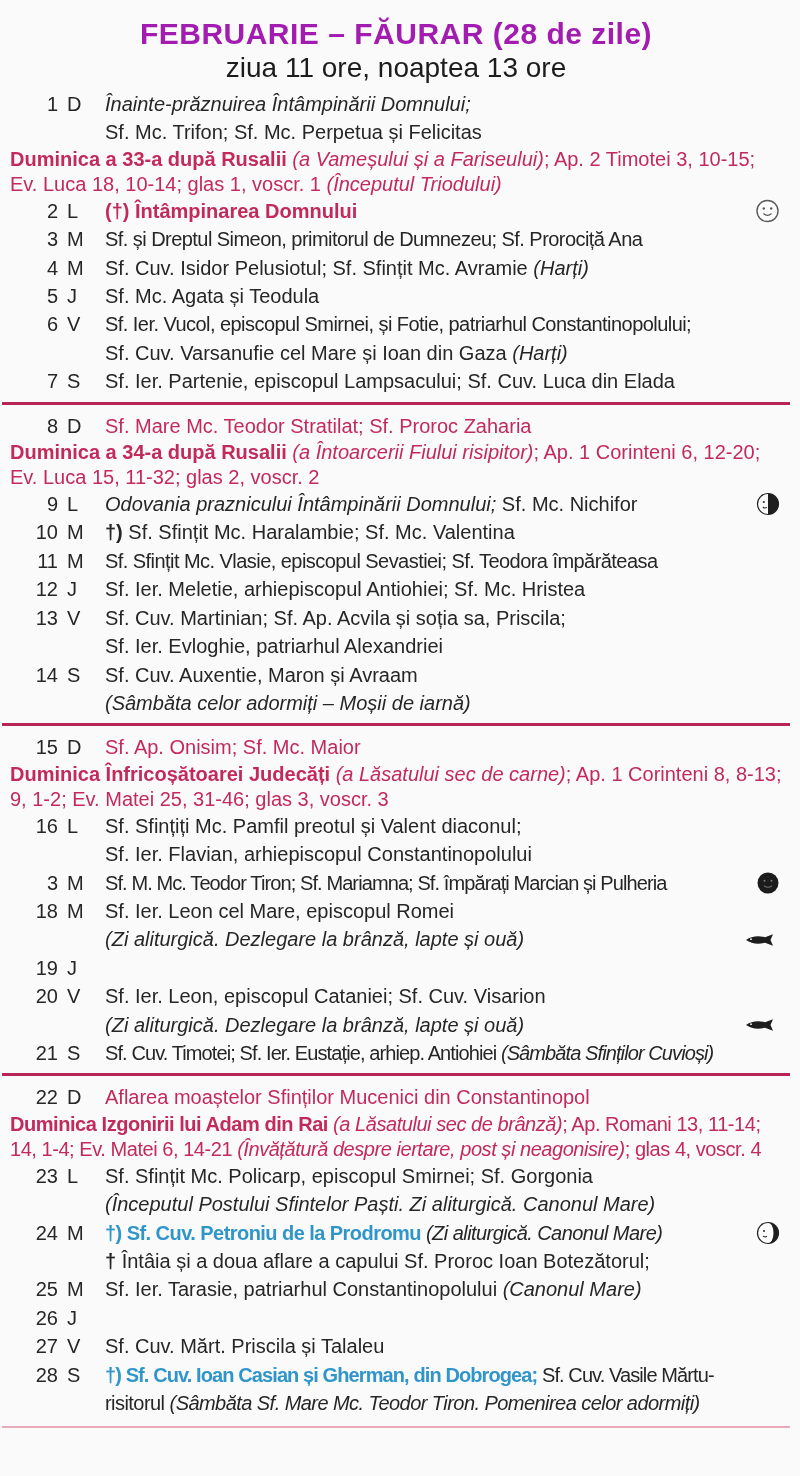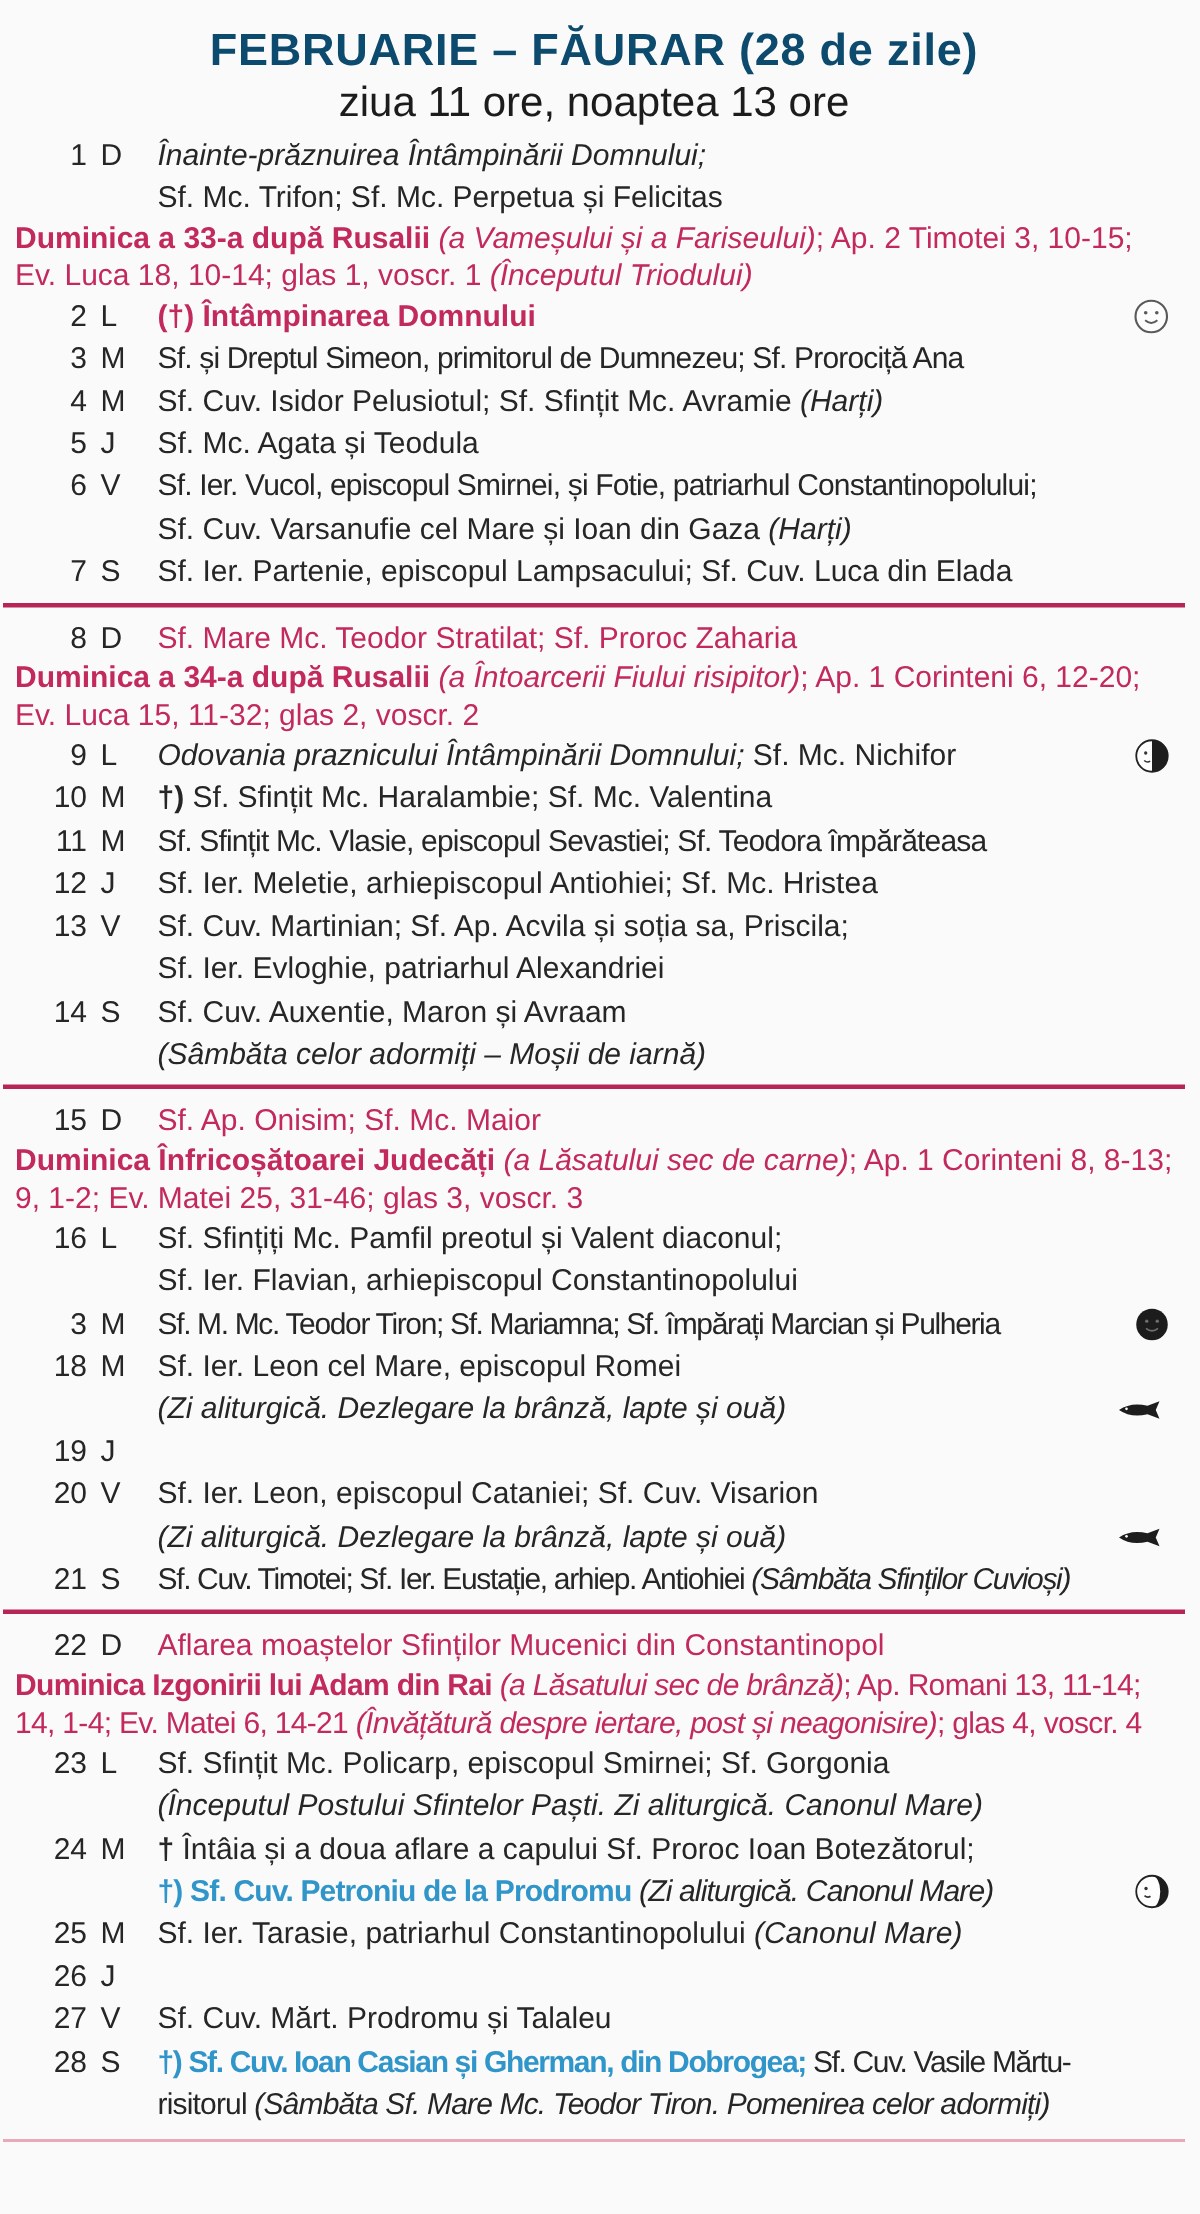--- a/index.html
+++ b/index.html
@@ -7,21 +7,21 @@
     width:800px;height:1476px;overflow:hidden;
     background:#fbfafa;
     font-family:"Liberation Sans","DejaVu Sans",sans-serif;
     color:#262626;
     -webkit-font-smoothing:antialiased;
   }
   .page{padding:16px 8px 0 0;}
   .hdr{text-align:center;}
   .title{
     font-size:30px;font-weight:bold;letter-spacing:.5px;
-    color:#0c4a6e;line-height:36px;
+    color:#a21caf;line-height:36px;
   }
   .subtitle{font-size:28px;color:#1c1c1c;line-height:31px;margin-bottom:7px;}
 
   .rows{font-size:20px;}
   .row{display:flex;align-items:flex-start;}
   .num{flex:none;width:58px;text-align:right;line-height:28.4px;}
   .letter{flex:none;width:22px;margin-left:9px;line-height:28.4px;}
   .content{flex:1;min-width:0;margin-left:16px;}
   .line{position:relative;line-height:28.4px;white-space:nowrap;padding-right:6px;}
   .line.tight{letter-spacing:-0.55px;}
@@ -256,47 +256,47 @@
         <div class="letter">L</div>
         <div class="content">
           <div class="line"><span class="sg-n">Sf. Sfințit Mc. Policarp, episcopul Smirnei; Sf. Gorgonia</span></div>
           <div class="line"><span class="sg-i">(Începutul Postului Sfintelor Paști. Zi aliturgică. Canonul Mare)</span></div>
         </div>
       </div>
       <div class="row">
         <div class="num">24</div>
         <div class="letter">M</div>
         <div class="content">
-          <div class="line"><span class="sg-b">† </span><span class="sg-n">Întâia și a doua aflare a capului Sf. Proroc Ioan Botezătorul;</span></div>
           <div class="line tight"><span class="sg-bl">†) Sf. Cuv. Petroniu de la Prodromu </span><span class="sg-i">(Zi aliturgică. Canonul Mare)</span><span class="licon">
               <svg width="24" height="24" viewBox="0 0 24 24">
                 <circle cx="12" cy="12" r="10.5" fill="#fdfdfd" stroke="#222" stroke-width="1.2"></circle>
                 <path d="M12 1.5 a10.5 10.5 0 0 1 0 21 a5.5 10.5 0 0 0 0 -21 Z" fill="#1e1e1e"></path>
                 <circle cx="8" cy="10" r="1.1" fill="#333"></circle>
                 <path d="M7 14.8 q2 1.8 4 .4" fill="none" stroke="#333" stroke-width="1.1"></path>
               </svg>
             </span></div>
+          <div class="line"><span class="sg-b">† </span><span class="sg-n">Întâia și a doua aflare a capului Sf. Proroc Ioan Botezătorul;</span></div>
         </div>
       </div>
       <div class="row">
         <div class="num">25</div>
         <div class="letter">M</div>
         <div class="content">
           <div class="line"><span class="sg-n">Sf. Ier. Tarasie, patriarhul Constantinopolului </span><span class="sg-i">(Canonul Mare)</span></div>
         </div>
       </div>
       <div class="row">
         <div class="num">26</div>
         <div class="letter">J</div>
       </div>
       <div class="row">
         <div class="num">27</div>
         <div class="letter">V</div>
         <div class="content">
-          <div class="line"><span class="sg-n">Sf. Cuv. Mărt. Prodromu și Talaleu</span></div>
+          <div class="line"><span class="sg-n">Sf. Cuv. Mărt. Priscila și Talaleu</span></div>
         </div>
       </div>
       <div class="row">
         <div class="num">28</div>
         <div class="letter">S</div>
         <div class="content">
           <div class="line tighter"><span class="sg-bl">†) Sf. Cuv. Ioan Casian și Gherman, din Dobrogea;</span><span class="sg-n"> Sf. Cuv. Vasile Mărtu-</span></div>
           <div class="line tight"><span class="sg-n">risitorul </span><span class="sg-i">(Sâmbăta Sf. Mare Mc. Teodor Tiron. Pomenirea celor adormiți)</span></div>
         </div>
       </div>

